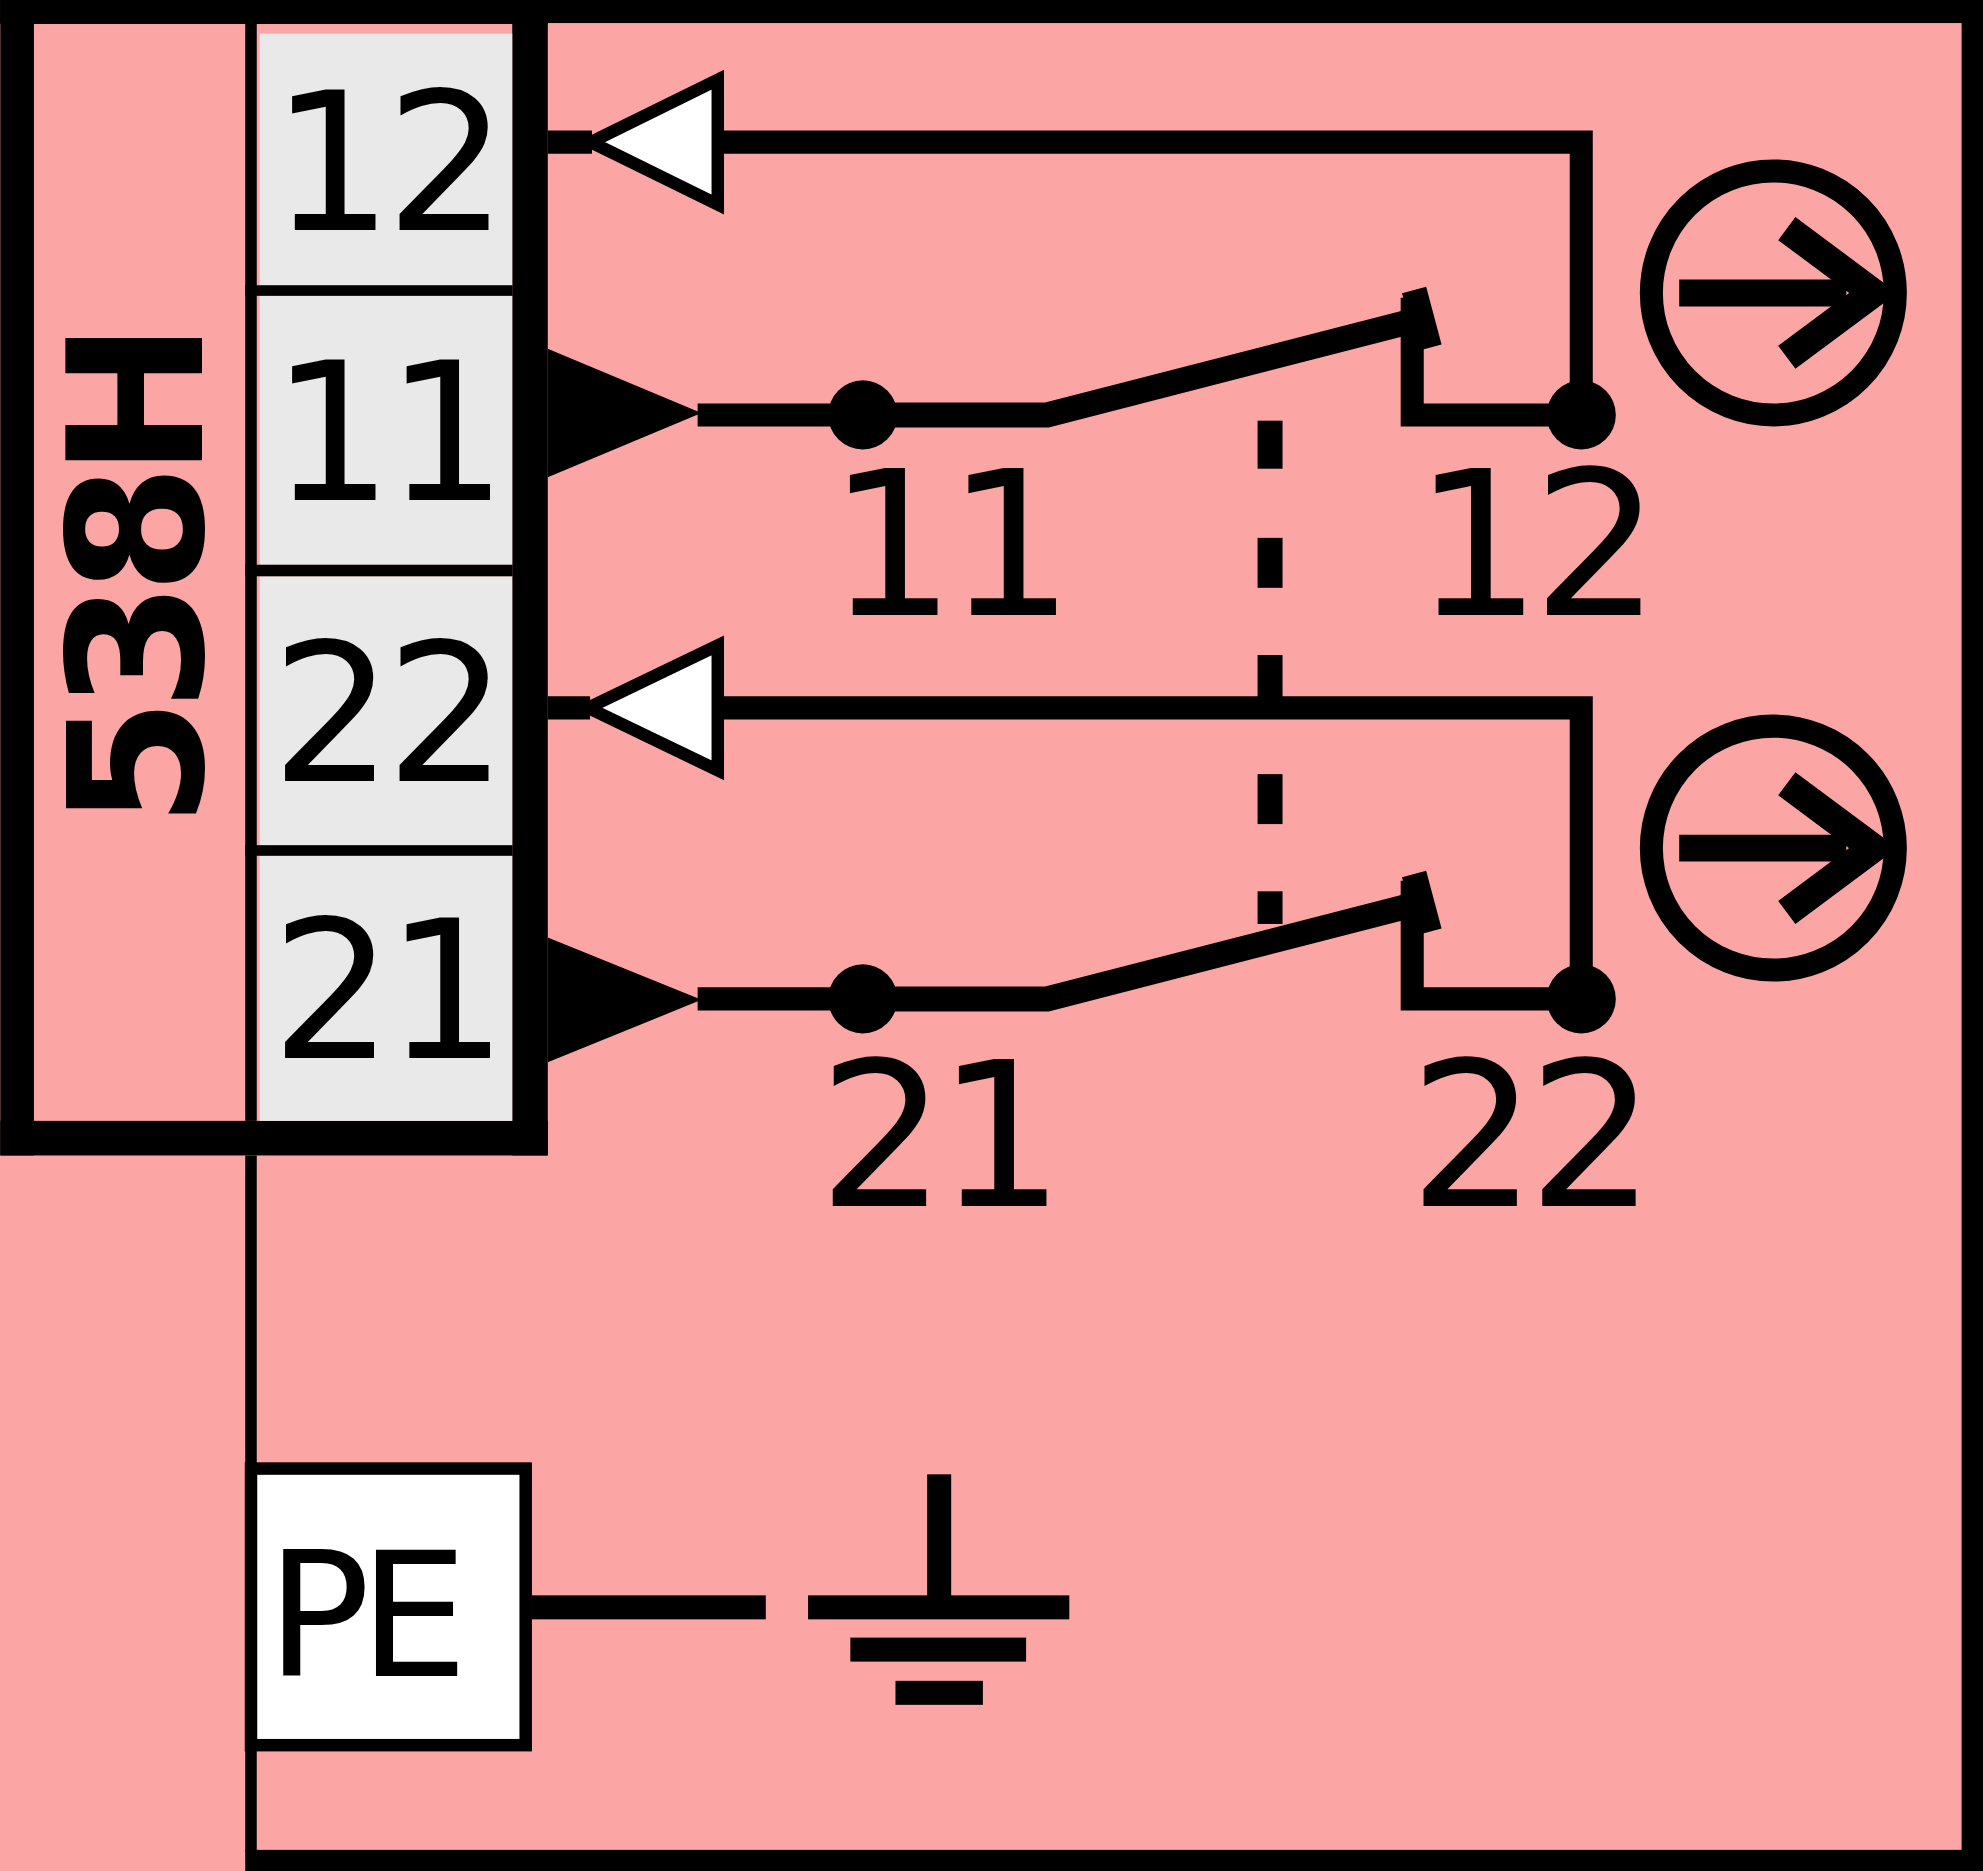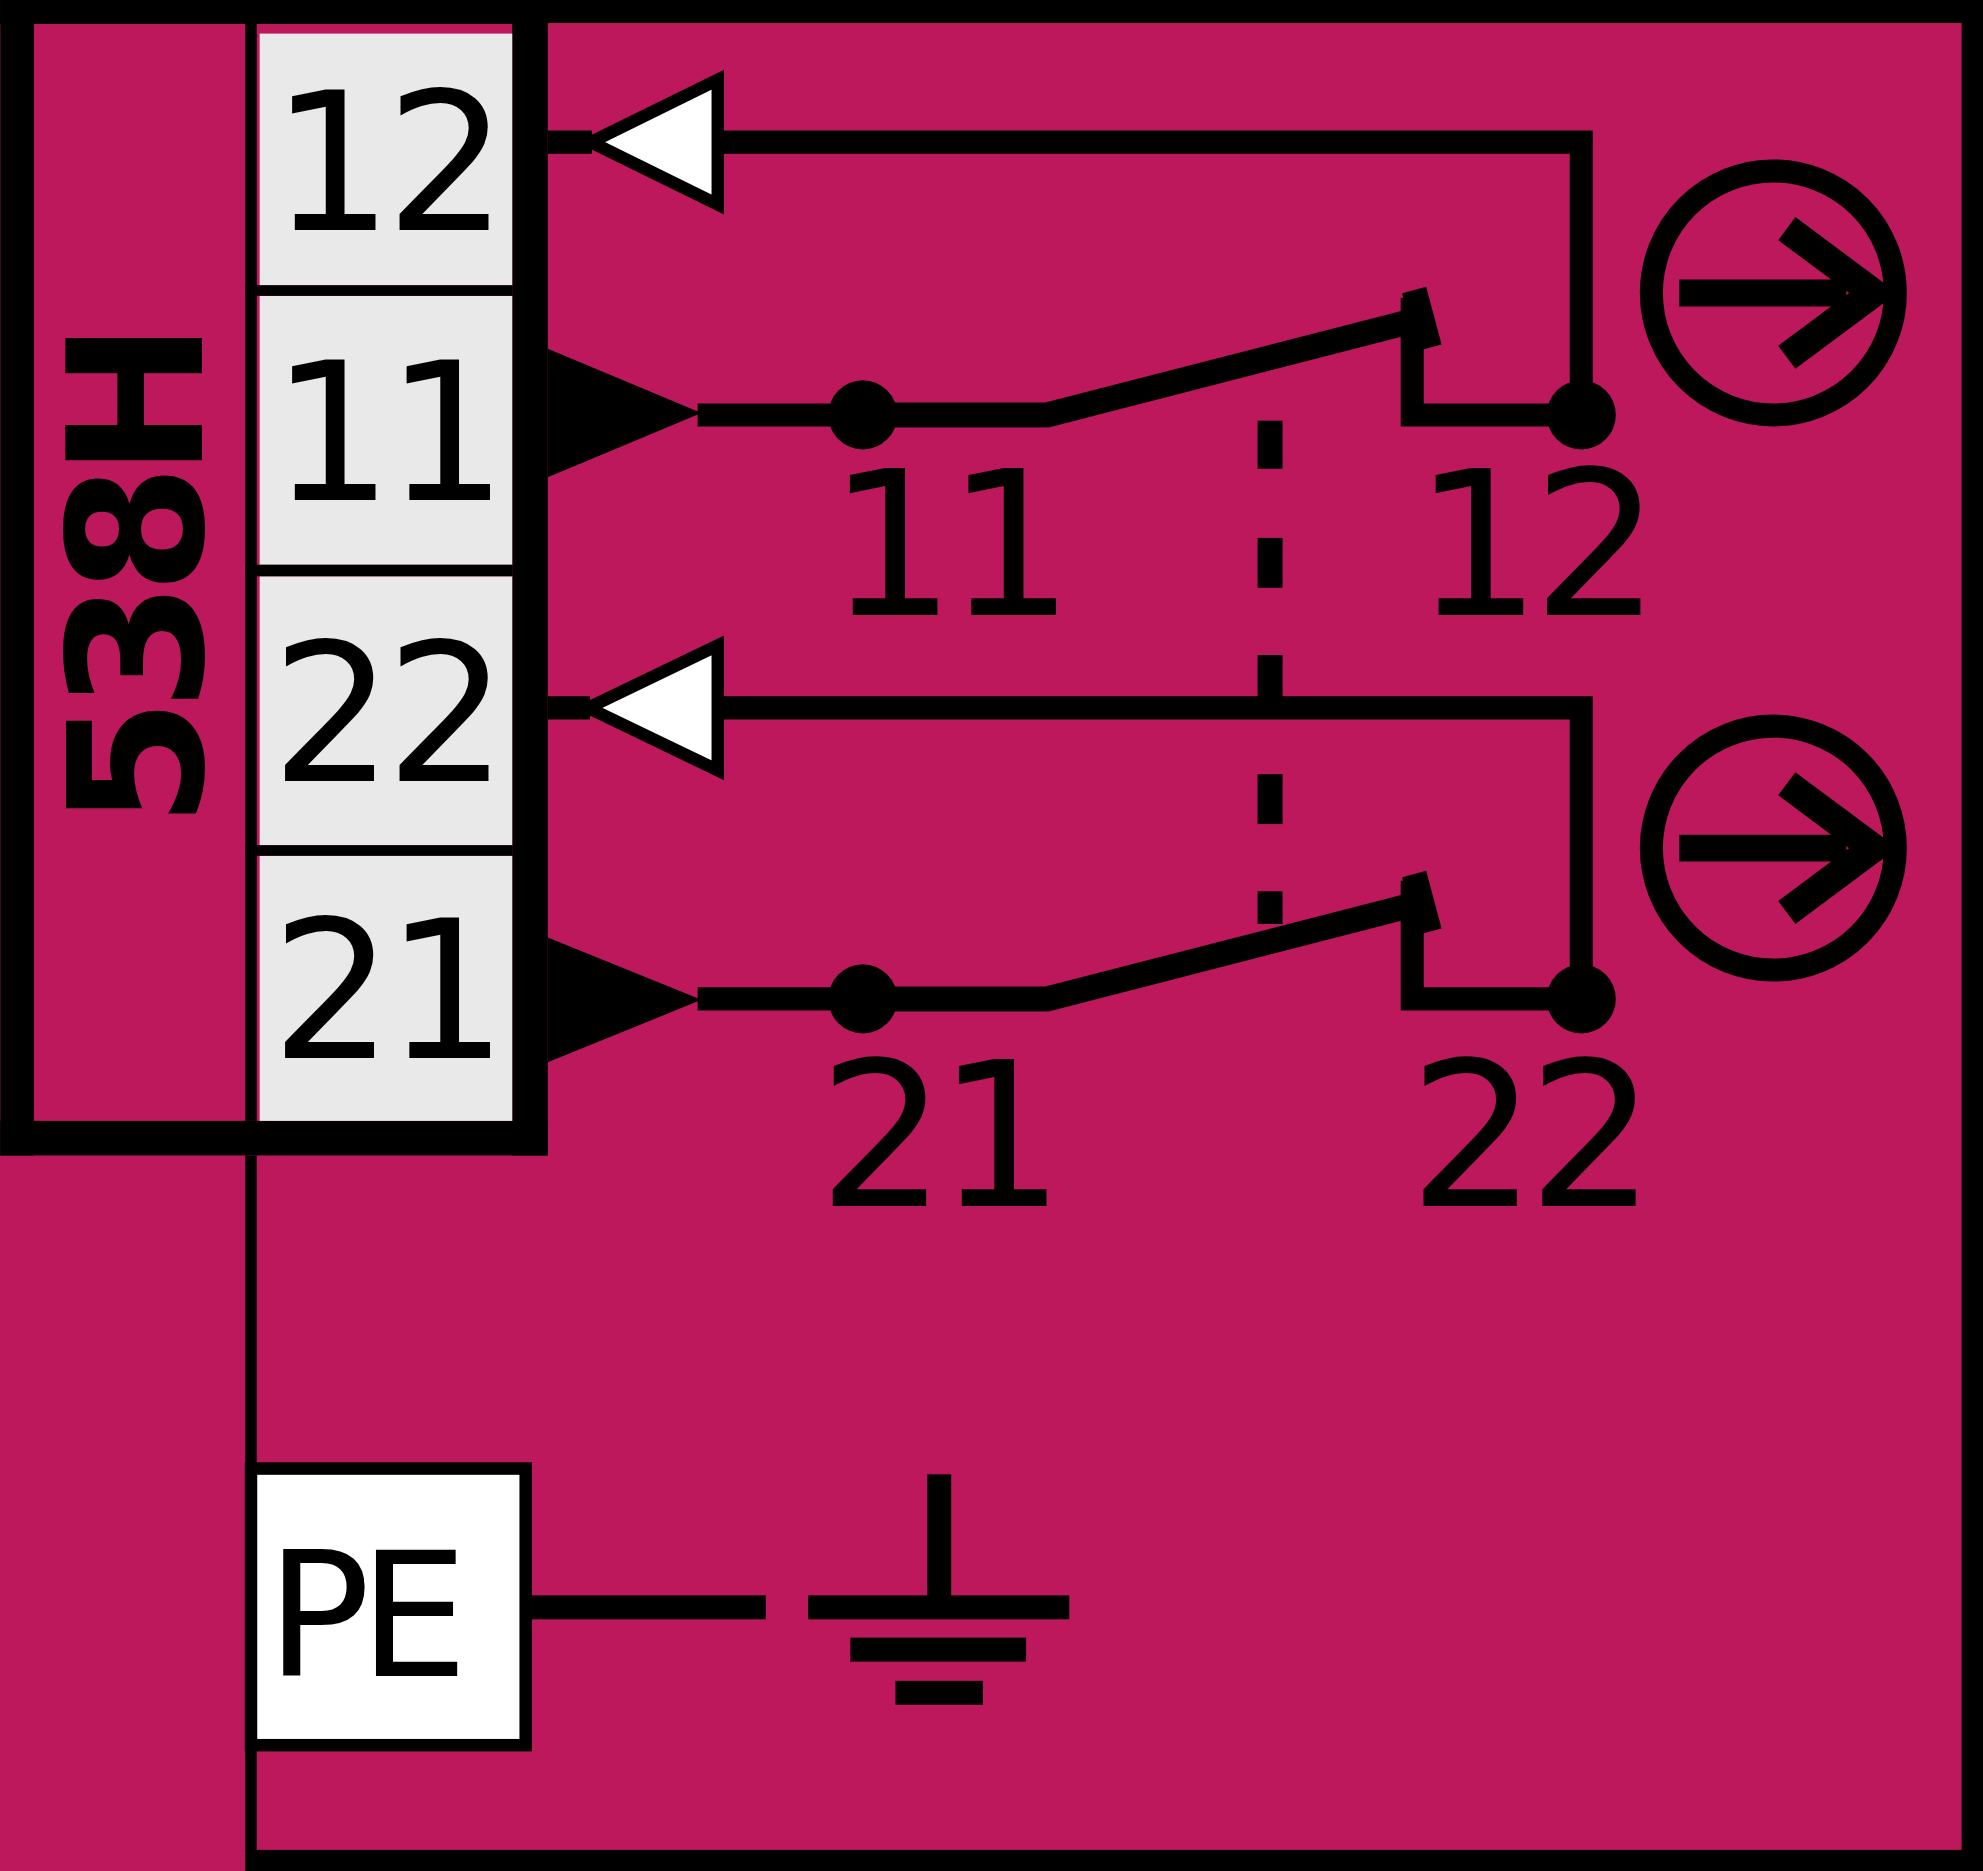--- a/index.html
+++ b/index.html
@@ -4,21 +4,21 @@
 <style>
   html, body {
     margin: 0;
     padding: 0;
     background: #ffffff;
   }
   .stage {
     width: 1984px;
     height: 1871px;
     position: relative;
-    background: #be185d;
+    background: #fca5a5;
     font-family: "DejaVu Sans", sans-serif;
   }
   svg { display: block; }
   text {
     font-family: "DejaVu Sans", sans-serif;
     fill: #000000;
   }
   .block-num   { font-size: 200px; letter-spacing: -8px; }
   .contact-num { font-size: 210px; letter-spacing: -10px; }
   .pe-num      { font-size: 180px; letter-spacing: -12px; }

